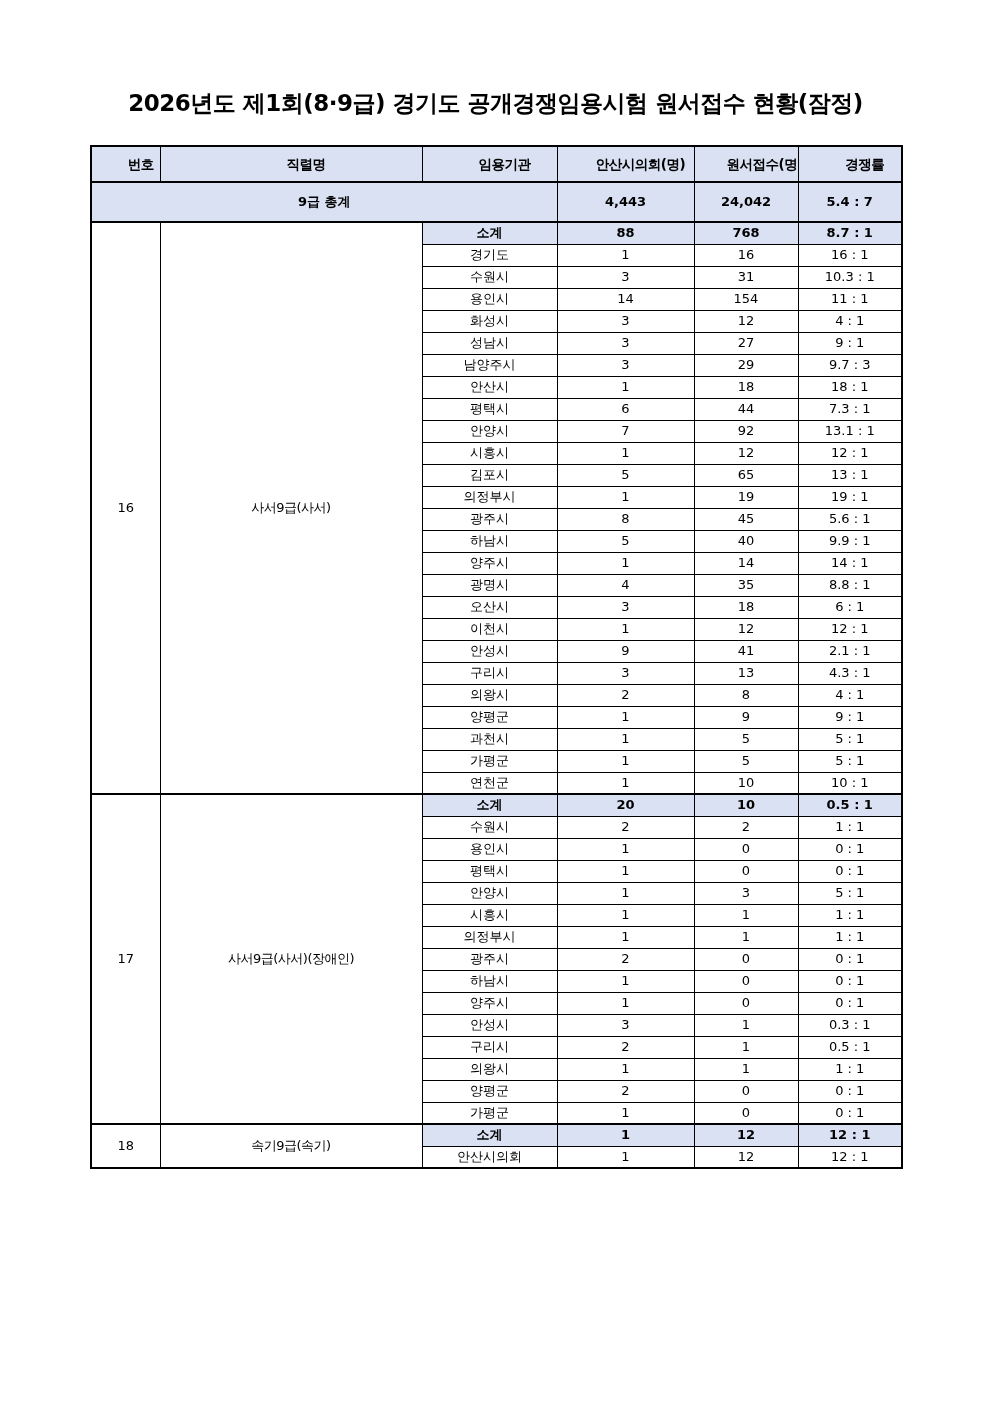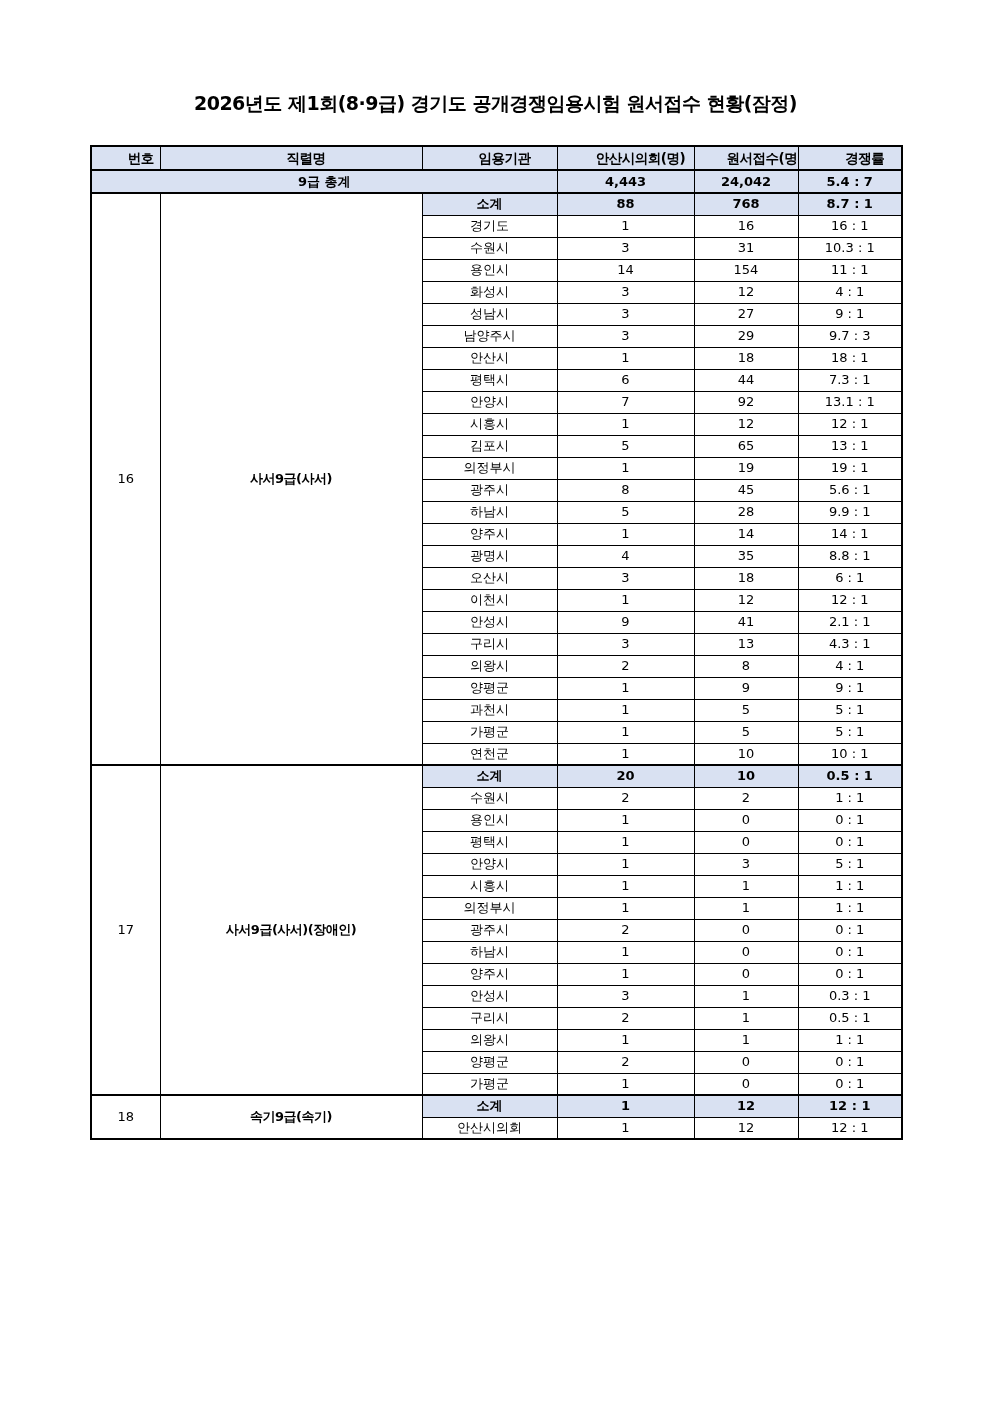--- a/index.html
+++ b/index.html
@@ -16,21 +16,21 @@
     color:var(--ink);
   }
   .page{
     width:991px;
     height:1401px;
     overflow:hidden;
   }
   .page-title{
     margin:88px 0 0 0;
     text-align:center;
-    font-size:19px;
+    font-size:23px;
     line-height:30px;
     font-weight:bold;
     letter-spacing:-0.5px;
   }
   table.roster{
     margin:27px 0 0 90px;
     width:811px;
     border-collapse:collapse;
     table-layout:fixed;
     border:2.5px solid var(--ink);
@@ -48,31 +48,31 @@
     text-align:center;
     vertical-align:middle;
     font-size:13px;
     line-height:1.05;
     overflow:hidden;
     white-space:nowrap;
   }
   thead th{
     background:var(--accent);
     font-weight:bold;
-    height:24px;
+    height:36px;
     border-bottom:2px solid var(--ink);
     font-size:13.5px;
     letter-spacing:-0.5px;
     padding-left:32px;
   }
   .accent{background:var(--accent);}
   .bold{font-weight:bold;}
   .thick-top{border-top:2.5px solid var(--ink);}
-  td.series-cell{font-weight:bold;letter-spacing:-0.5px;}
-  tr.grand-total-row td{height:23px;}
+  td.series-cell{font-weight:normal;letter-spacing:-0.5px;}
+  tr.grand-total-row td{height:40px;}
 </style>
 </head>
 <body>
 
 <div class="page">
   <h1 class="page-title">2026년도 제1회(8·9급) 경기도 공개경쟁임용시험 원서접수 현황(잠정)</h1>
 
   <table class="roster">
     <colgroup>
       <col class="c-no">
@@ -181,21 +181,21 @@
         </tr>
         <tr>
           <td>광주시</td>
           <td>8</td>
           <td>45</td>
           <td>5.6 : 1</td>
         </tr>
         <tr>
           <td>하남시</td>
           <td>5</td>
-          <td>28</td>
+          <td>40</td>
           <td>9.9 : 1</td>
         </tr>
         <tr>
           <td>양주시</td>
           <td>1</td>
           <td>14</td>
           <td>14 : 1</td>
         </tr>
         <tr>
           <td>광명시</td>

